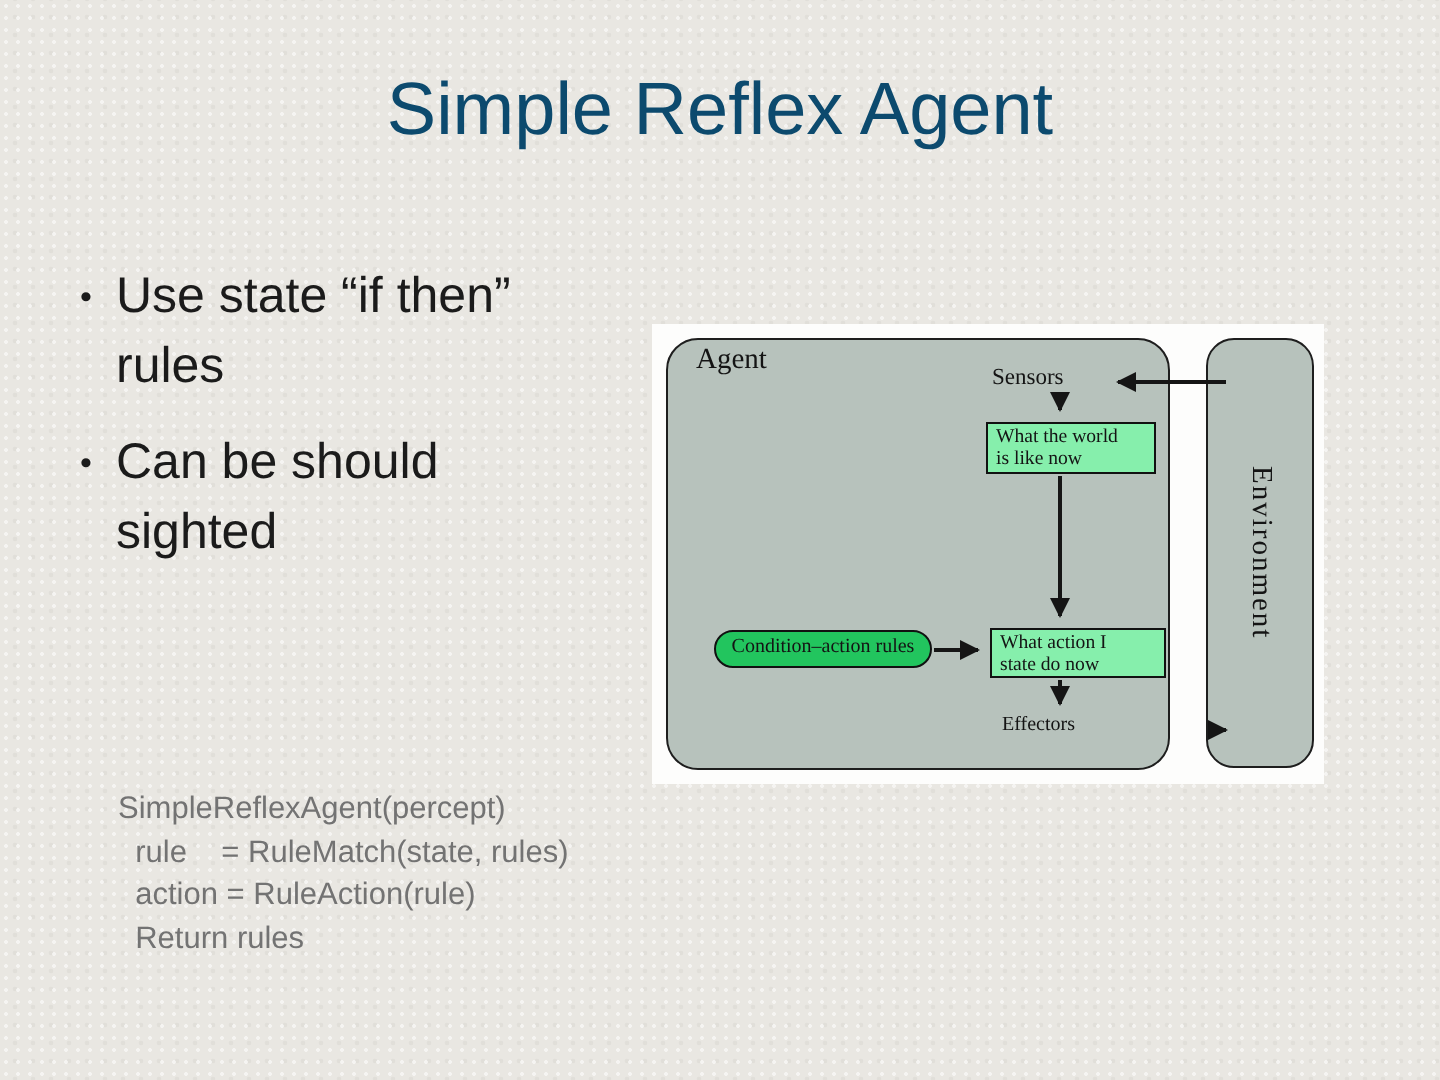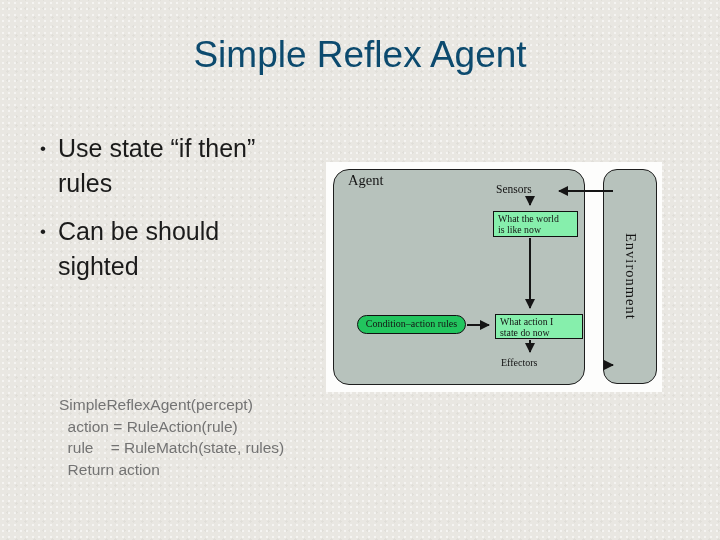--- a/index.html
+++ b/index.html
@@ -125,15 +125,15 @@
       </defs>
       <line x1="287" y1="29" x2="233" y2="29" marker-end="url(#ah)"></line>
       <line x1="204" y1="36" x2="204" y2="43" marker-end="url(#ah)"></line>
       <line x1="204" y1="76" x2="204" y2="146" marker-end="url(#ah)"></line>
       <line x1="141" y1="163" x2="163" y2="163" marker-end="url(#ah)"></line>
       <line x1="204" y1="178" x2="204" y2="190" marker-end="url(#ah)"></line>
       <line x1="280" y1="203" x2="287" y2="203" marker-end="url(#ah)"></line>
     </svg>
   </div>
 
-  <pre class="code"><div>SimpleReflexAgent(percept)</div><div>  action = RuleAction(rule)</div><div>  rule    = RuleMatch(state, rules)</div><div>  Return action</div></pre>
+  <pre class="code"><div>SimpleReflexAgent(percept)</div><div>  rule    = RuleMatch(state, rules)</div><div>  action = RuleAction(rule)</div><div>  Return rules</div></pre>
 
 </div>
 
 </body></html>

